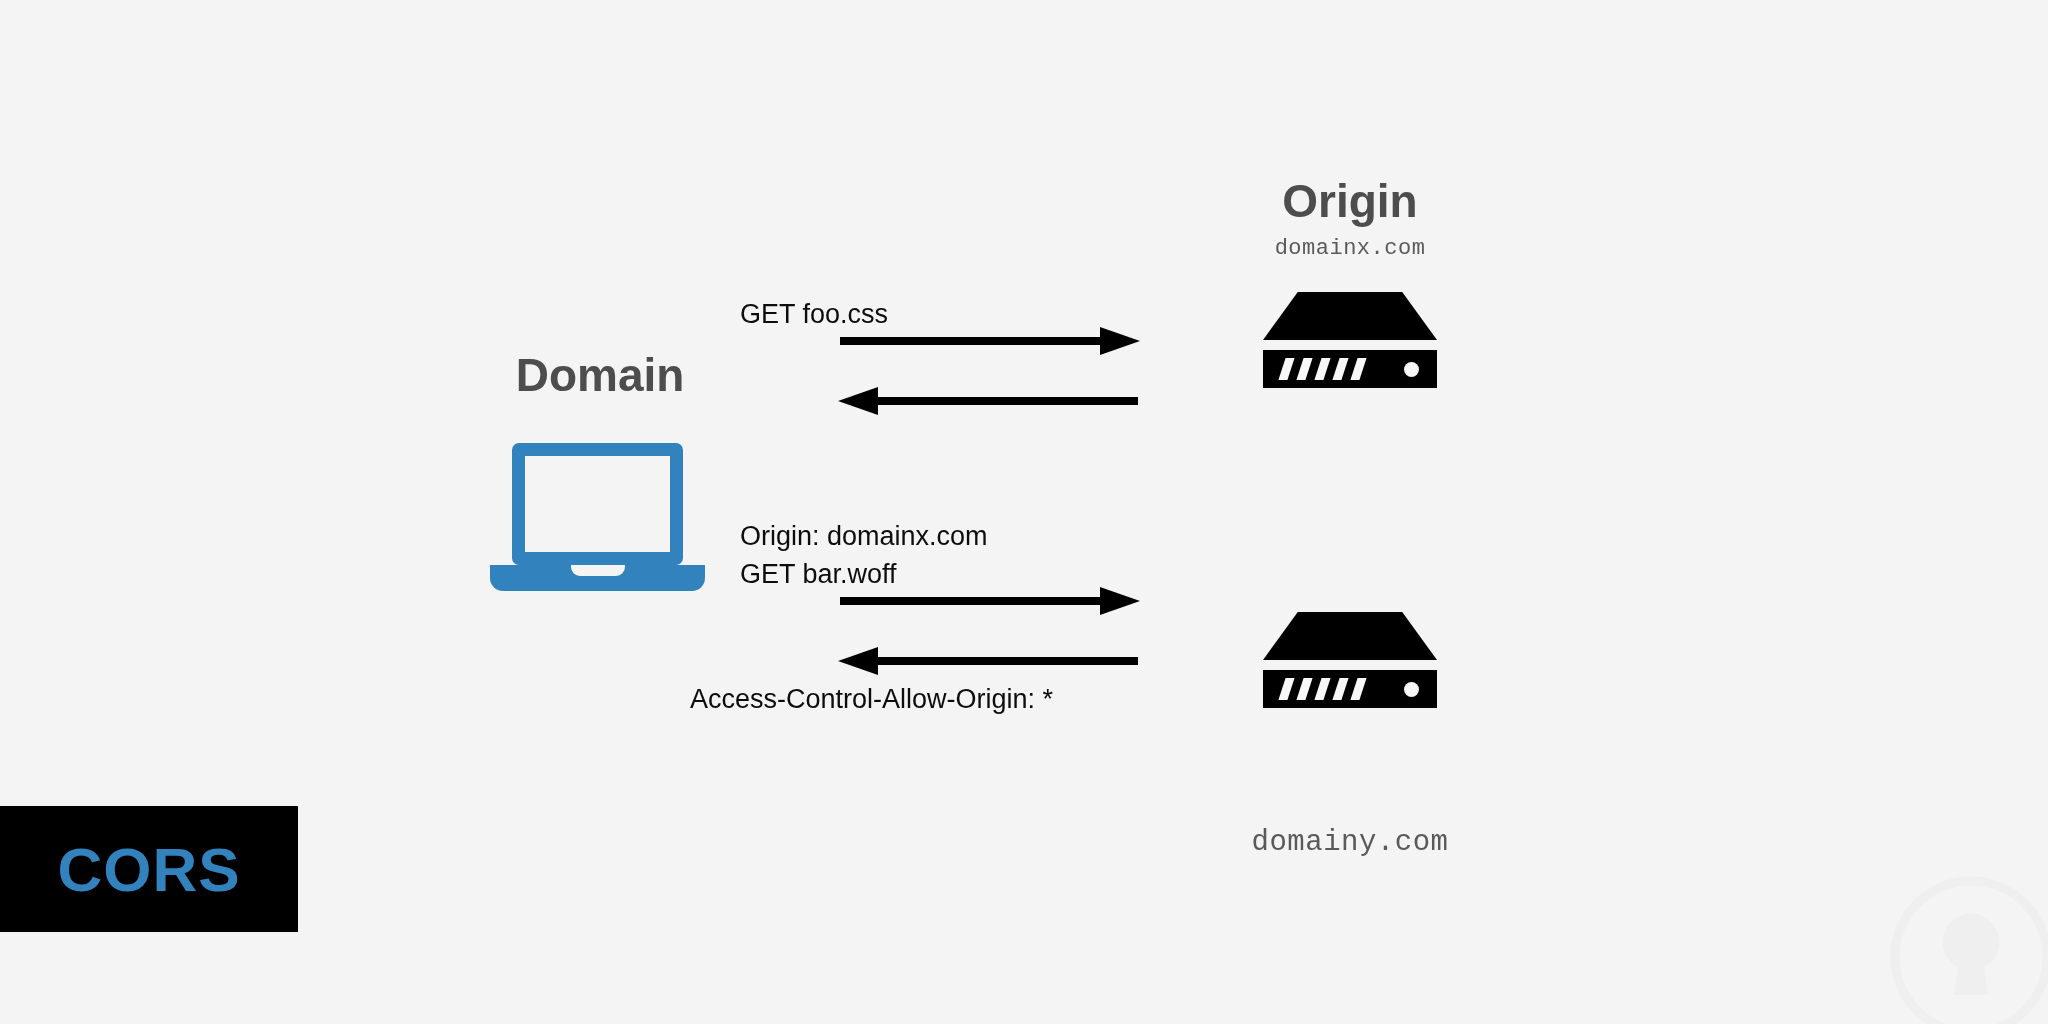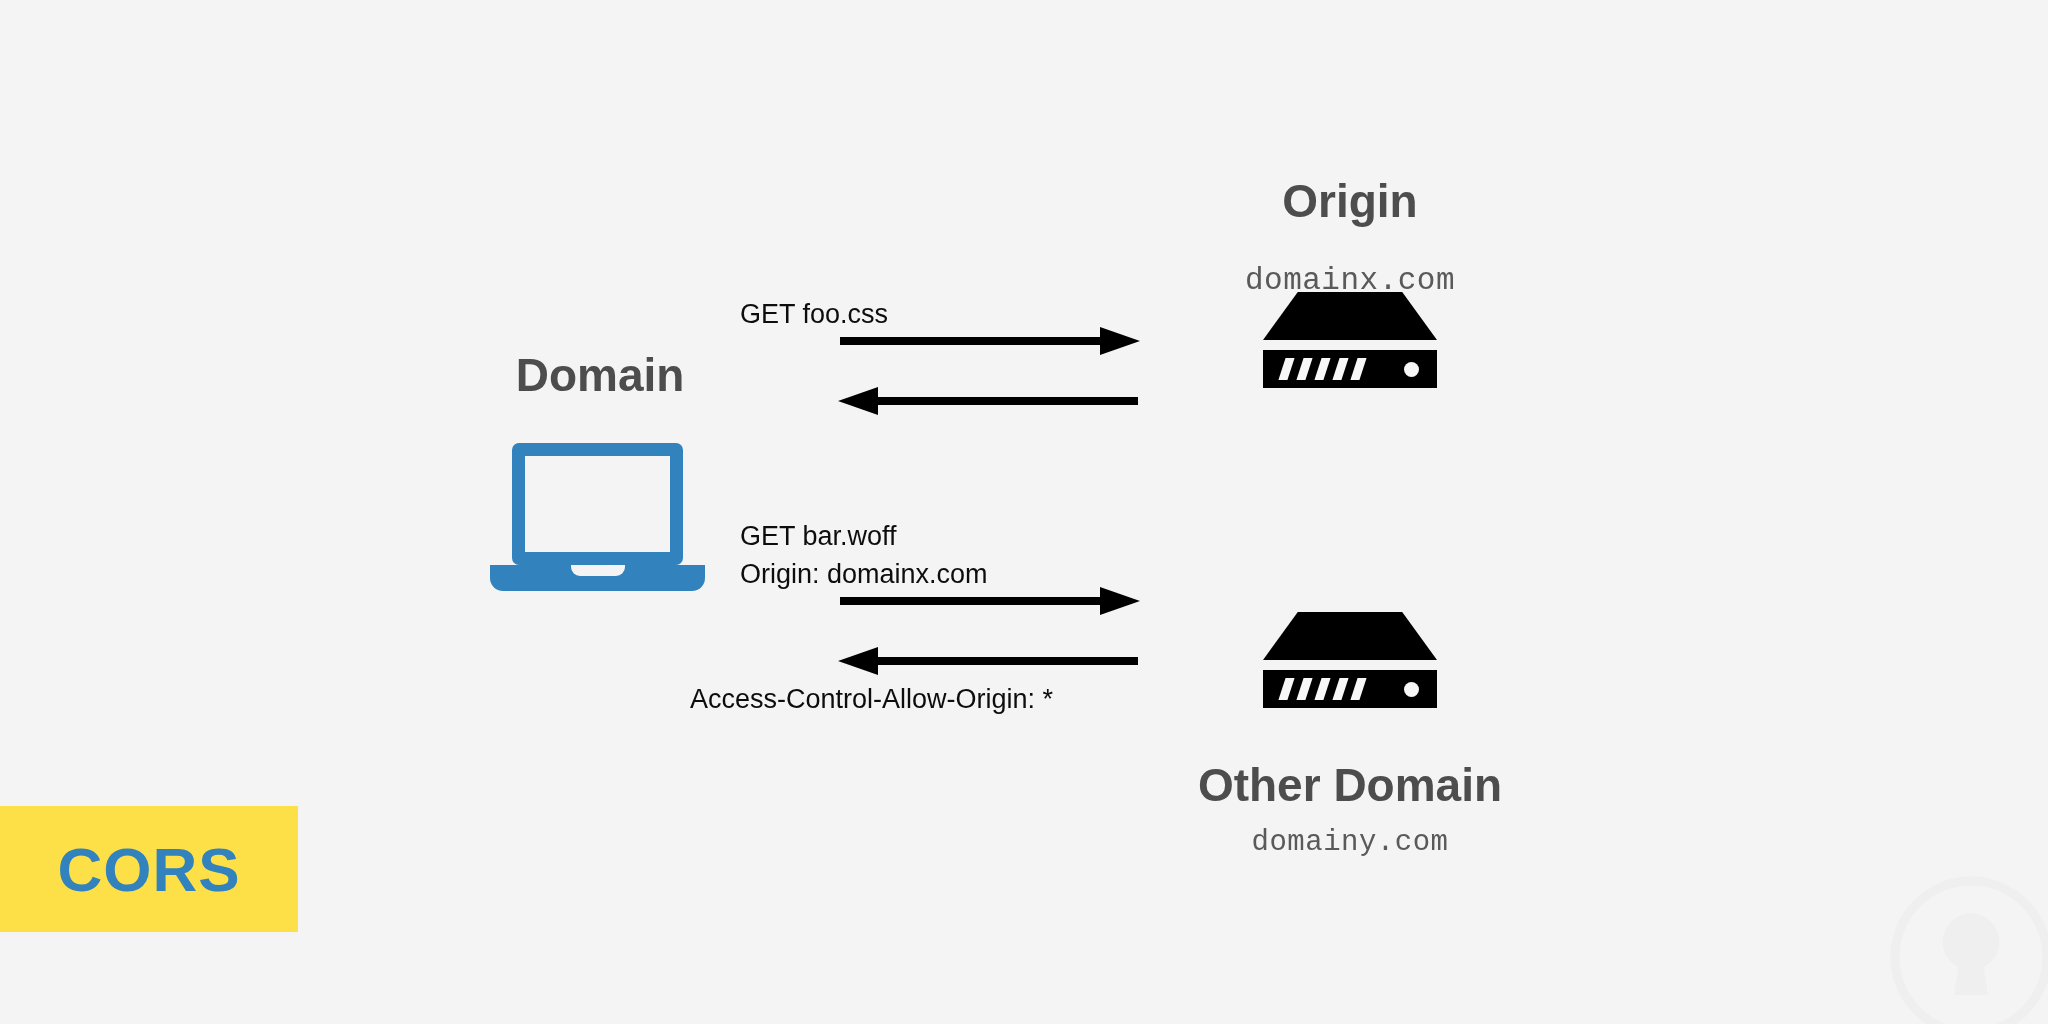--- a/index.html
+++ b/index.html
@@ -35,21 +35,21 @@
     text-align: center;
     color: #5a5a5a;
     font-family: "Liberation Mono", monospace;
     font-weight: 400;
     white-space: nowrap;
     line-height: 1;
   }
 
   
   #origin-title { left: 1090px; top: 178px; width: 520px; font-size: 46px; }
-  #origin-sub   { left: 1090px; top: 238px; width: 520px; font-size: 31px; letter-spacing: 0.5px; margin-top: 27px; }
+  #origin-sub   { left: 1090px; top: 238px; width: 520px; font-size: 22px; letter-spacing: 0.5px; }
 
   
   #other-title  { left: 1020px; top: 762px; width: 660px; font-size: 46px; }
   #other-sub    { left: 1020px; top: 828px; width: 660px; font-size: 29px; letter-spacing: 0.5px; }
 
   
   #client-title { left: 400px; top: 352px; width: 400px; font-size: 46px; }
 
   
   .server {
@@ -171,21 +171,21 @@
   #label-2 { left: 740px; top: 517px; width: 500px; }
   #label-3 { left: 690px; top: 680px; width: 600px; }
 
   
   #cors-badge {
     position: absolute;
     left: 0;
     top: 806px;
     width: 298px;
     height: 126px;
-    background: #fde047;
+    background: #000000;
   }
   #cors-text {
     position: absolute;
     left: 0; top: 0;
     width: 298px;
     height: 126px;
     display: flex;
     align-items: center;
     justify-content: center;
     color: #3182bd;
@@ -227,21 +227,20 @@
     <div class="srv-body">
       <div class="slash" style="left:19px"></div>
       <div class="slash" style="left:37px"></div>
       <div class="slash" style="left:55px"></div>
       <div class="slash" style="left:73px"></div>
       <div class="slash" style="left:91px"></div>
       <div class="srv-dot"></div>
     </div>
   </div>
 
-  <div class="node-title" id="other-title">Other Domain</div>
   <div class="node-sub" id="other-sub">domainy.com</div>
 
   <div class="server" id="server-other">
     <div class="srv-top"></div>
     <div class="srv-body">
       <div class="slash" style="left:19px"></div>
       <div class="slash" style="left:37px"></div>
       <div class="slash" style="left:55px"></div>
       <div class="slash" style="left:73px"></div>
       <div class="slash" style="left:91px"></div>
@@ -255,22 +254,22 @@
     <div class="shaft"></div>
     <div class="head"></div>
   </div>
 
   <div class="arrow left" id="arrow-2">
     <div class="shaft"></div>
     <div class="head"></div>
   </div>
 
   <div class="arrow-label" id="label-2">
+    <div>Origin: domainx.com</div>
     <div>GET bar.woff</div>
-    <div>Origin: domainx.com</div>
   </div>
 
   <div class="arrow right" id="arrow-3">
     <div class="shaft"></div>
     <div class="head"></div>
   </div>
 
   <div class="arrow left" id="arrow-4">
     <div class="shaft"></div>
     <div class="head"></div>

